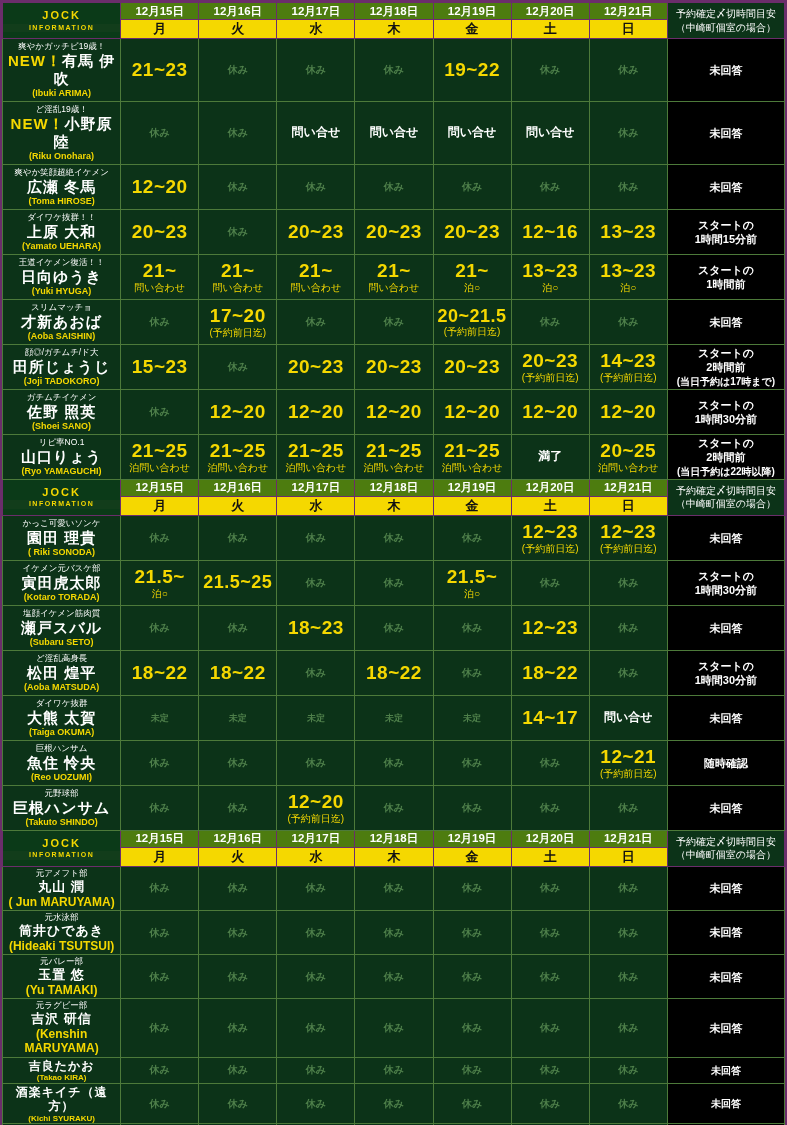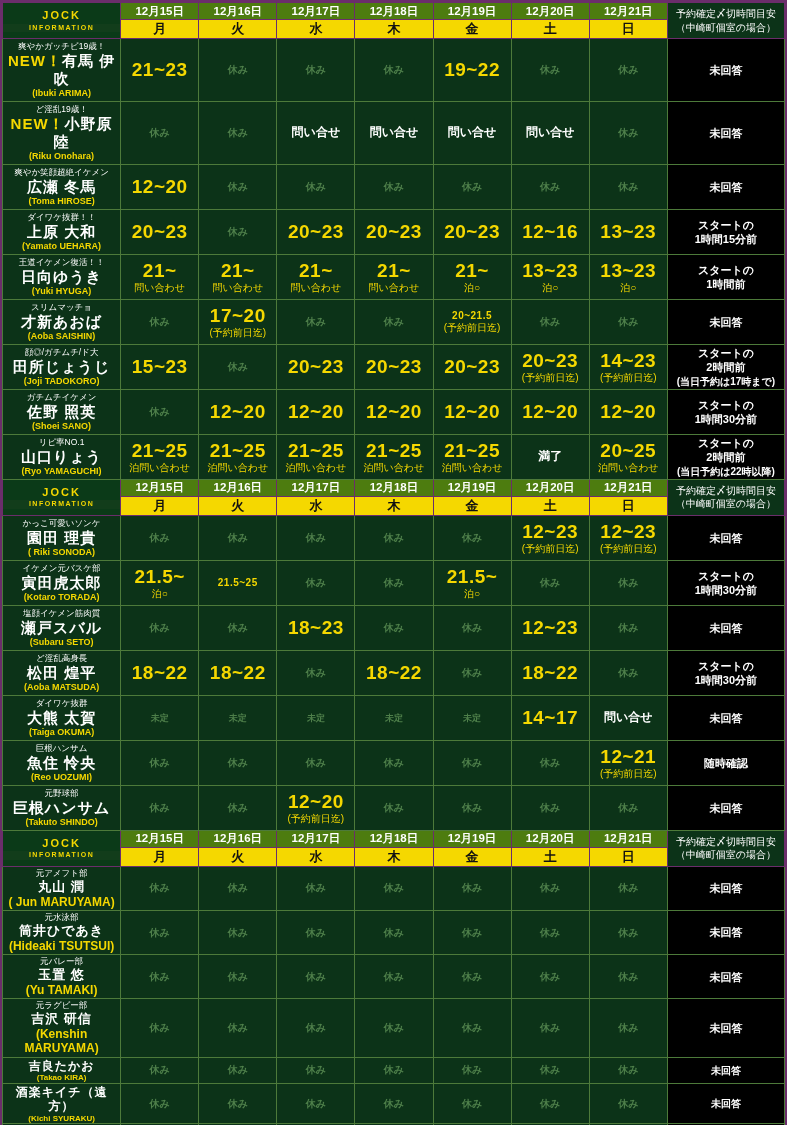--- a/index.html
+++ b/index.html
@@ -114,21 +114,21 @@
     font-weight: bold;
   }
   td.cell .val {
     color: #f5d800;
     font-size: 19px;
     font-weight: bold;
     letter-spacing: 0.5px;
     display: block;
     line-height: 1.15;
   }
-  td.cell .val.sm { font-size: 10px; }
+  td.cell .val.sm { font-size: 18px; }
   td.cell .sub {
     display: block;
     color: #f5d800;
     font-size: 10px;
     line-height: 1.2;
   }
   td.cell .plain {
     color: #ffffff;
     font-size: 12px;
     font-weight: bold;

